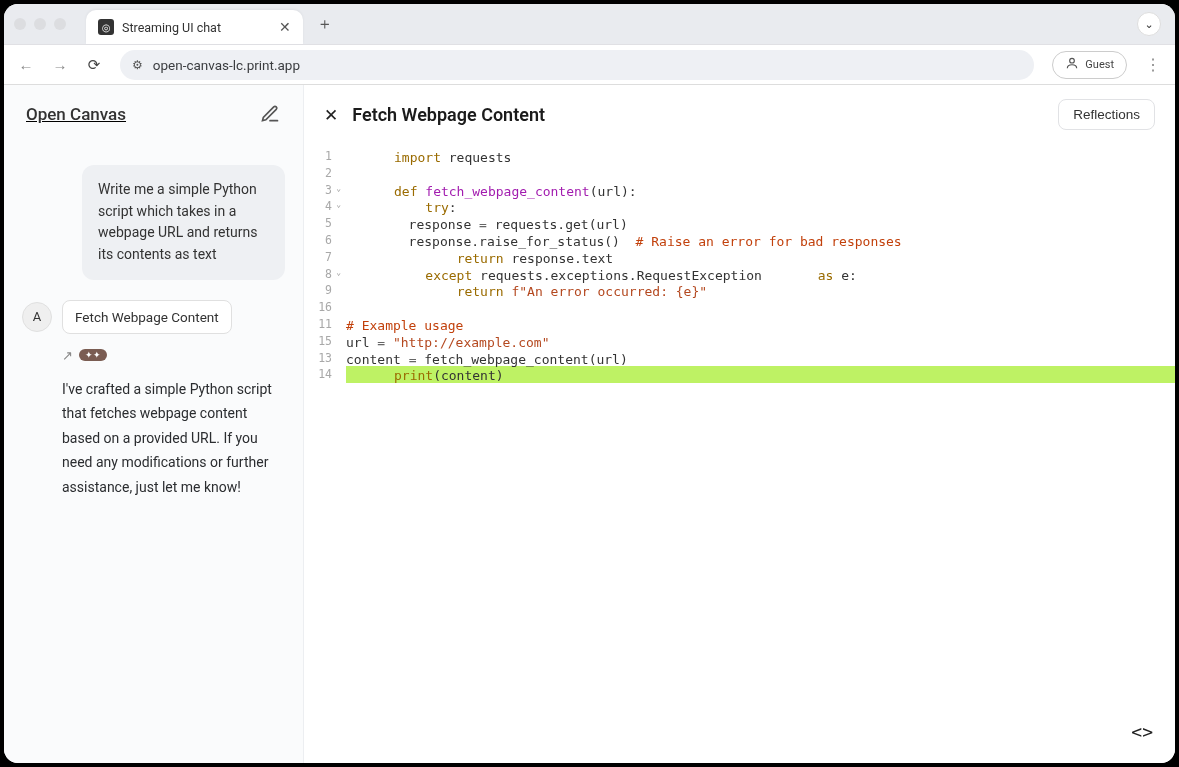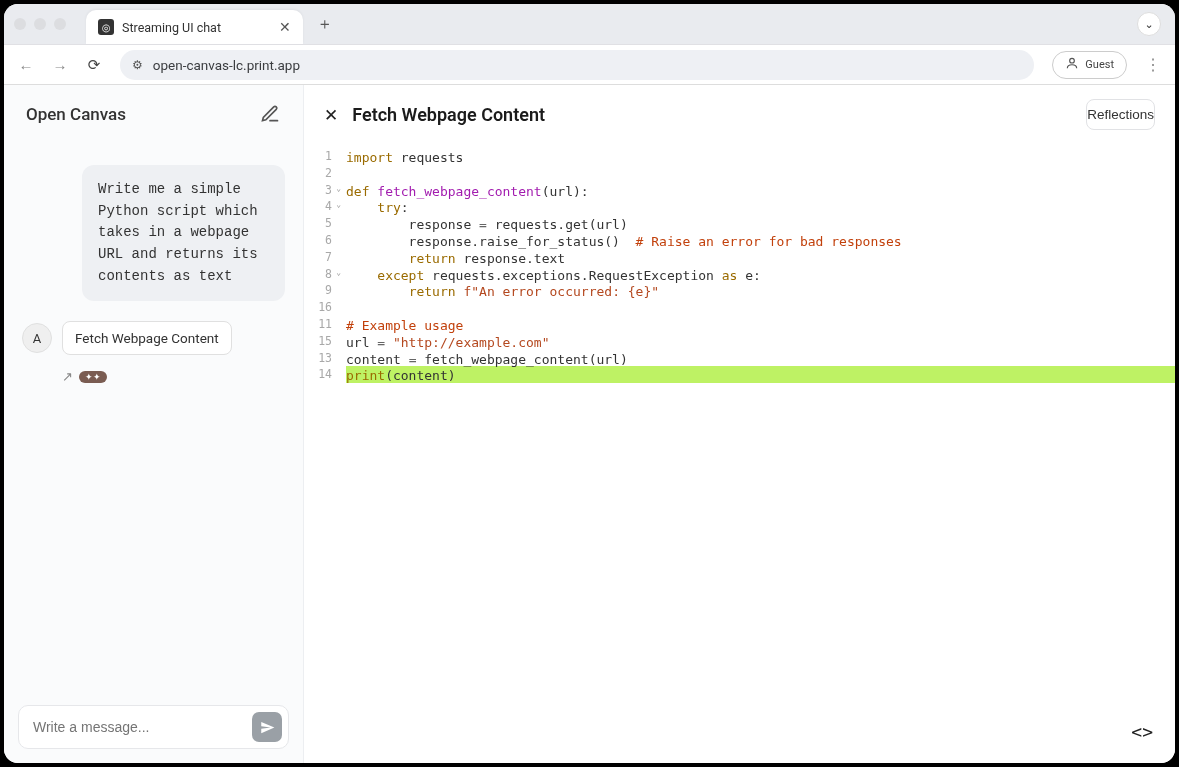--- a/index.html
+++ b/index.html
@@ -112,41 +112,41 @@
     border-right:1px solid #eceef1;
     background:#fafbfc;
     display:flex;
     flex-direction:column;
   }
   .sidebar-header {
     display:flex;
     align-items:center;
     justify-content:space-between;
     padding: 18px 22px 10px 22px;
+    text-decoration: underline;
   }
   .app-title { font-size:17px; font-weight:500; color:#333; }
   .edit-icon {
     width:22px; height:22px; color:#555;
     display:flex; align-items:center; justify-content:center;
   }
   .chat {
     flex:1;
     padding: 10px 18px;
     overflow-y:auto;
     font-size:14px;
     color:#2b2d30;
   }
   .user-msg {
     background:#eef0f3;
     border-radius: 12px;
     padding: 14px 16px;
     margin: 20px 0 20px 60px;
     line-height:1.55;
     color:#333;
-    font-family:Liberation Mono, monospace;
   }
   .assistant-block { display:flex; gap:10px; }
   .avatar {
     width:30px; height:30px; border-radius:50%;
     background:#efefef; border:1px solid #e0e0e0;
     display:flex; align-items:center; justify-content:center;
     font-size:13px; color:#333; flex-shrink:0; margin-top:2px;
   }
   .assistant-content { flex:1; }
   .artifact-chip {
@@ -200,21 +200,21 @@
     display:flex; align-items:center;
     padding: 14px 20px;
     gap:14px;
   }
   .close-canvas { font-size:17px; color:#222; }
   .canvas-title { font-size:18px; font-weight:600; color:#1b1b1b; flex:1; }
   .reflections-btn {
     border:1px solid #e1e2e5;
     border-radius:8px;
     background:#fff;
-    padding:7px 0;
+    padding:7px 14px;
     font-size:13.5px; color:#333;
   }
   .editor {
     flex:1;
     display:flex;
     font-family: "SFMono-Regular", Menlo, Consolas, monospace;
     font-size: 13px;
     line-height: 1.5;
     position:relative;
   }
@@ -232,21 +232,21 @@
     font-size:8px; color:#999;
   }
   .code {
     flex:1;
     padding:4px 0 0 8px;
     white-space:pre;
     color:#333;
   }
   .code .line { height:16.8px; }
   .code .line.hl { background:#bef264; }
-  .kw { color:#9a6b00; } 
+  .kw { color:#9a6b00;margin-left:48px; } 
   .fn { color:#a21caf; }
   .str { color:#b4481f; }
   .cmt { color:#c2410c; }
   .op { color:#666; }
 
   .code-toggle {
     position:absolute;
     right:22px; bottom:18px;
     font-size:18px; color:#222;
     font-family: monospace;
@@ -310,32 +310,25 @@
         <div class="user-msg">Write me a simple Python script which takes in a webpage URL and returns its contents as text</div>
 
         <div class="assistant-block">
           <div class="avatar">A</div>
           <div class="assistant-content">
             <div class="artifact-chip">Fetch Webpage Content</div>
             <div class="meta-row">
               <span class="meta-ext">↗</span>
               <span class="meta-tools">✦✦</span>
             </div>
+            <div class="assistant-text">I've crafted a simple Python script that fetches webpage content based on a provided URL. If you need any modifications or further assistance, just let me know!</div>
           </div>
         </div>
       </div>
 
-      <div class="composer">
-        <input placeholder="Write a message..." style="">
-        <div class="send-btn">
-          <svg width="15" height="15" viewBox="0 0 24 24" fill="#fff">
-              <path d="M2 21l21-9L2 3v7l15 2-15 2z"></path>
-            </svg>
-        </div>
-      </div>
     </div>
 
     <div class="canvas">
       <div class="canvas-header">
         <span class="close-canvas">✕</span>
         <span class="canvas-title">Fetch Webpage Content</span>
         <button class="reflections-btn">Reflections</button>
       </div>
 
       <div class="editor">

